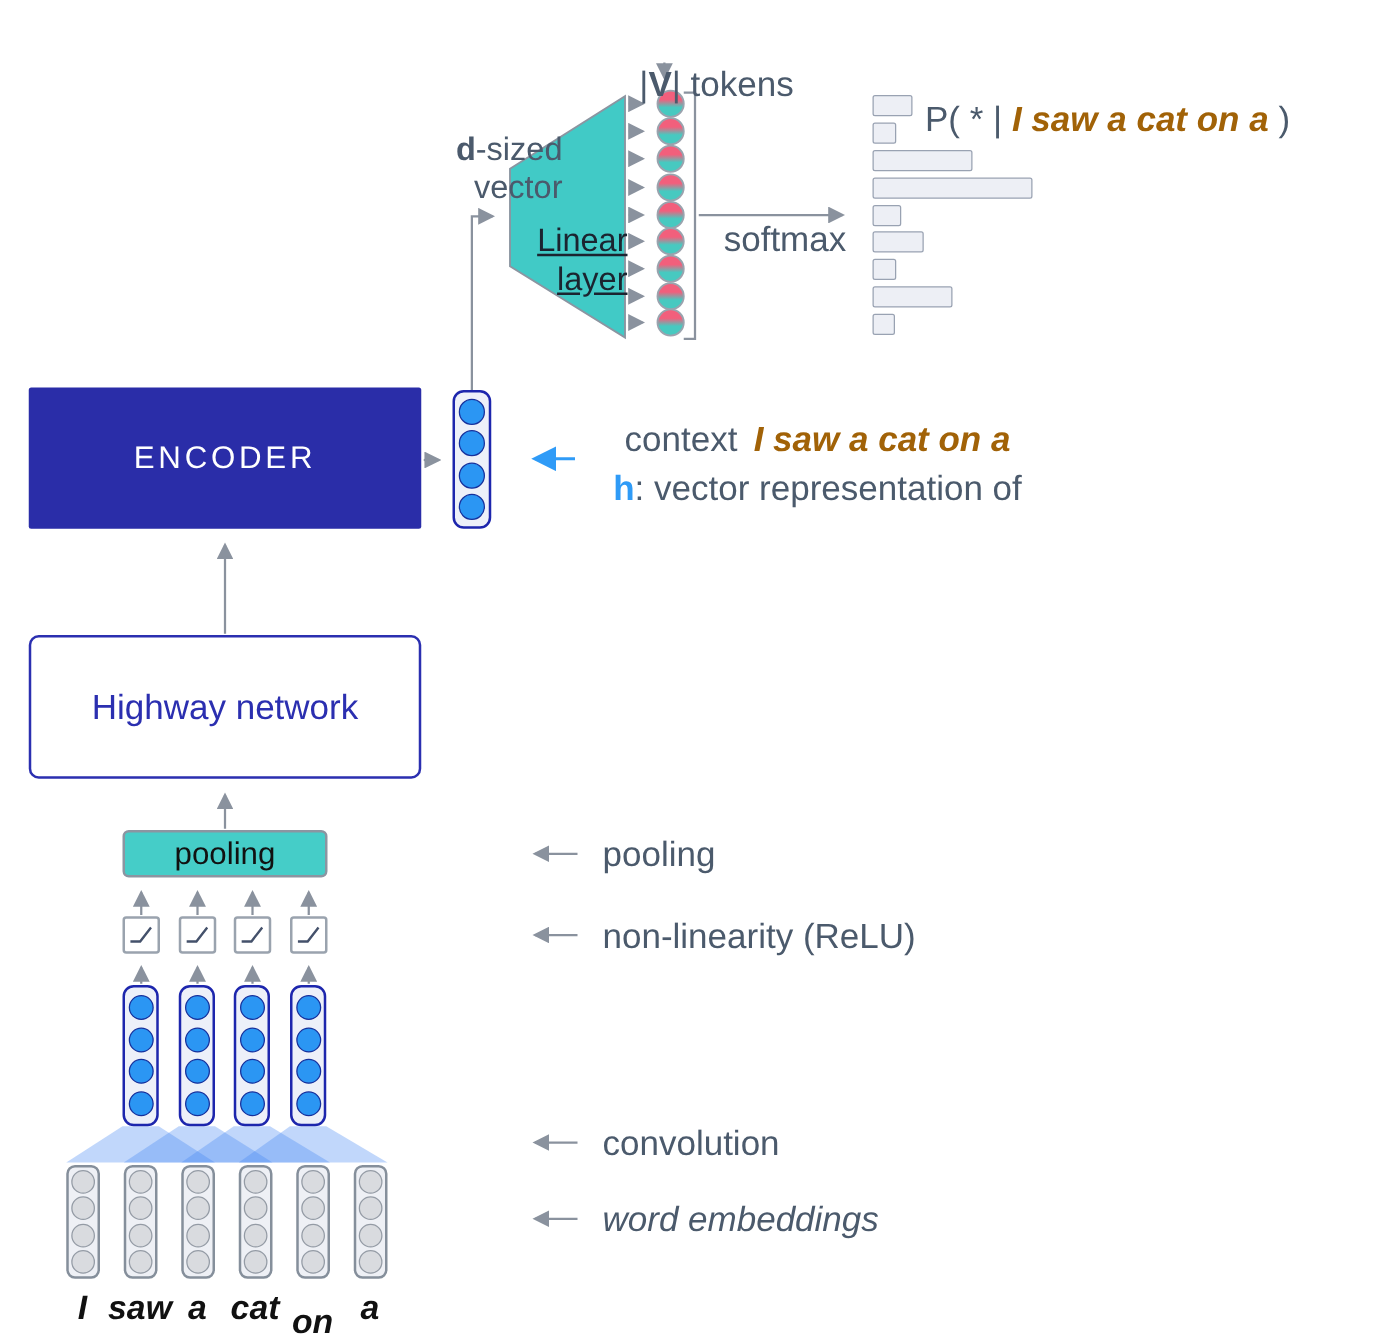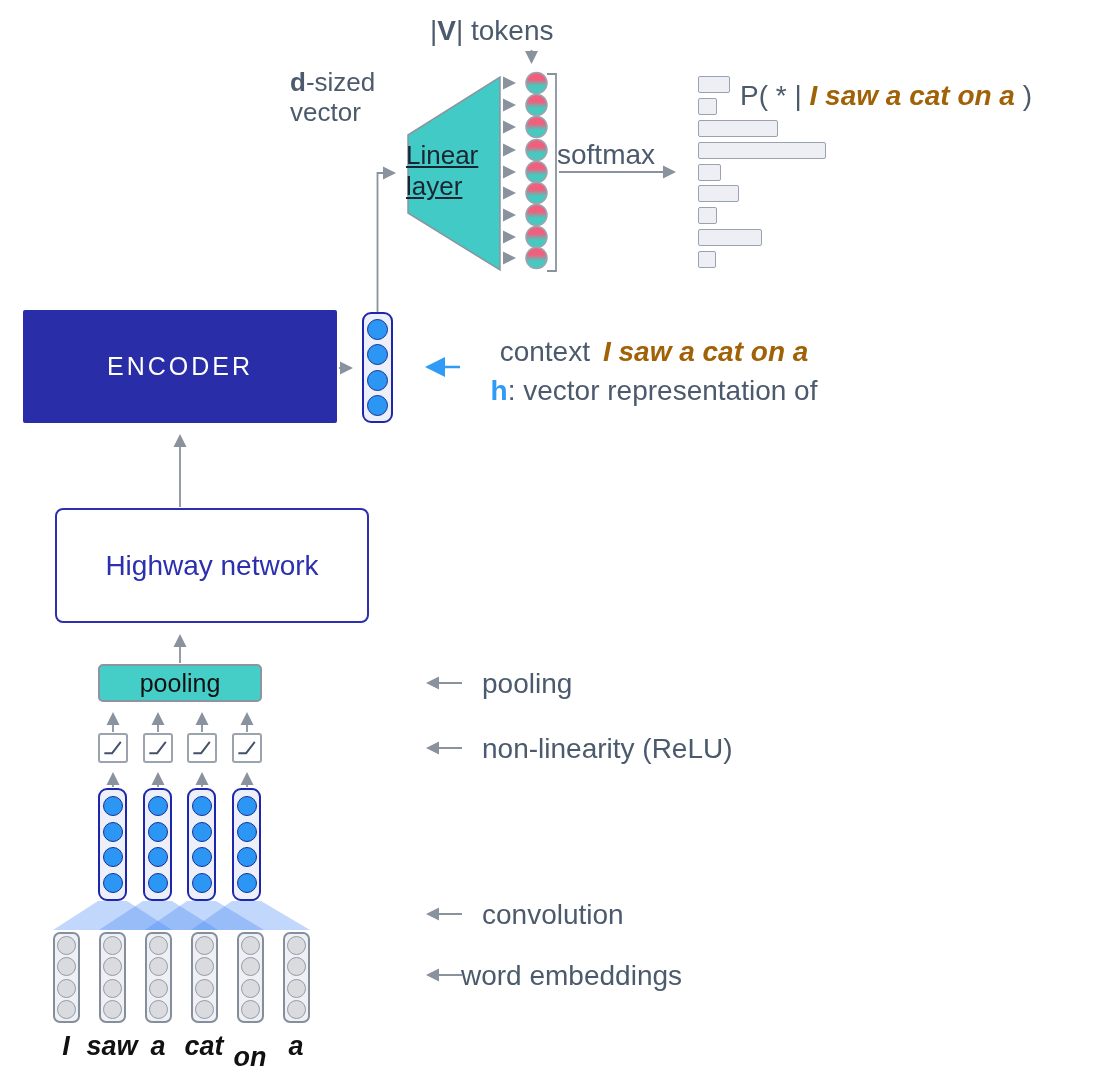--- a/index.html
+++ b/index.html
@@ -1,21 +1,21 @@
 <!DOCTYPE html>
 <html><head>
 <meta charset="utf-8">
 <style>
   html,body{margin:0;padding:0;background:#ffffff;}
   #canvas{position:relative;width:1100px;height:1072px;background:#ffffff;overflow:hidden;
           font-family:"Liberation Sans","DejaVu Sans",sans-serif;color:#4b5a6c;}
   #connectors{position:absolute;left:0;top:0;width:1100px;height:1072px;z-index:1;}
   .abs{position:absolute;z-index:2;}
   .lbl{font-size:28px;line-height:32px;white-space:nowrap;color:#4b5a6c;}
-  .center{text-align:left;}
+  .center{text-align:right;margin-top:37px;}
   .b{font-weight:bold;}
   .blue{color:#2f9bf7;font-weight:bold;}
   .ctx{color:#a16207;font-weight:bold;font-style:italic;}
 
   
   .note{font-size:27px;line-height:30px;}
 
   
   .linear-lbl{font-size:26px;line-height:31px;color:#1b2430;text-decoration:underline;}
 
@@ -28,21 +28,21 @@
   .encoder span{color:#ffffff;font-size:25px;letter-spacing:3px;}
 
   
   .vec{box-sizing:border-box;background:#edf0f9;border:2.5px solid #1d26ad;border-radius:9px;
        display:flex;flex-direction:column;align-items:center;justify-content:space-evenly;}
   .vcell{width:21px;height:21px;border-radius:50%;background:#2b96f3;border:1.5px solid #16309c;box-sizing:border-box;}
   .vcell.sm{width:20px;height:20px;}
 
   
   .highway{left:23px;top:508px;width:314px;height:115px;background:#ffffff;border:2.5px solid #2b2fb0;
-           border-radius:8px;display:flex;align-items:center;justify-content:center;box-sizing:border-box;margin-left:32px;}
+           border-radius:8px;display:flex;align-items:center;justify-content:center;box-sizing:border-box;}
   .highway span{color:#2b2fb0;font-size:28px;}
 
   
   .pool{left:98px;top:664px;width:164px;height:38px;background:#45cdc8;border:2px solid #8b95a1;
         border-radius:5px;display:flex;align-items:center;justify-content:center;box-sizing:border-box;}
   .pool span{color:#111111;font-size:25px;}
 
   
   .relu{width:30px;height:30px;background:#ffffff;border:2px solid #9aa3ae;border-radius:3px;
         box-sizing:border-box;display:flex;align-items:center;justify-content:center;}
@@ -289,15 +289,15 @@
   <div class="abs word" style="left:38px;top:1031px;">I</div>
   <div class="abs word" style="left:84px;top:1031px;">saw</div>
   <div class="abs word" style="left:130px;top:1031px;">a</div>
   <div class="abs word" style="left:176px;top:1031px;">cat</div>
   <div class="abs word" style="left:222px;top:1031px;margin-top:11px;">on</div>
   <div class="abs word" style="left:268px;top:1031px;">a</div>
 
   <div class="abs side-lbl" style="left:482px;top:666px;">pooling</div>
   <div class="abs side-lbl" style="left:482px;top:731px;">non-linearity (ReLU)</div>
   <div class="abs side-lbl" style="left:482px;top:897px;">convolution</div>
-  <div class="abs side-lbl" style="left:461px;top:958px;">word embeddings</div>
+  <div class="abs side-lbl" style="left:482px;top:958px;font-style:italic;">word embeddings</div>
 
 </div>
 
 </body></html>

